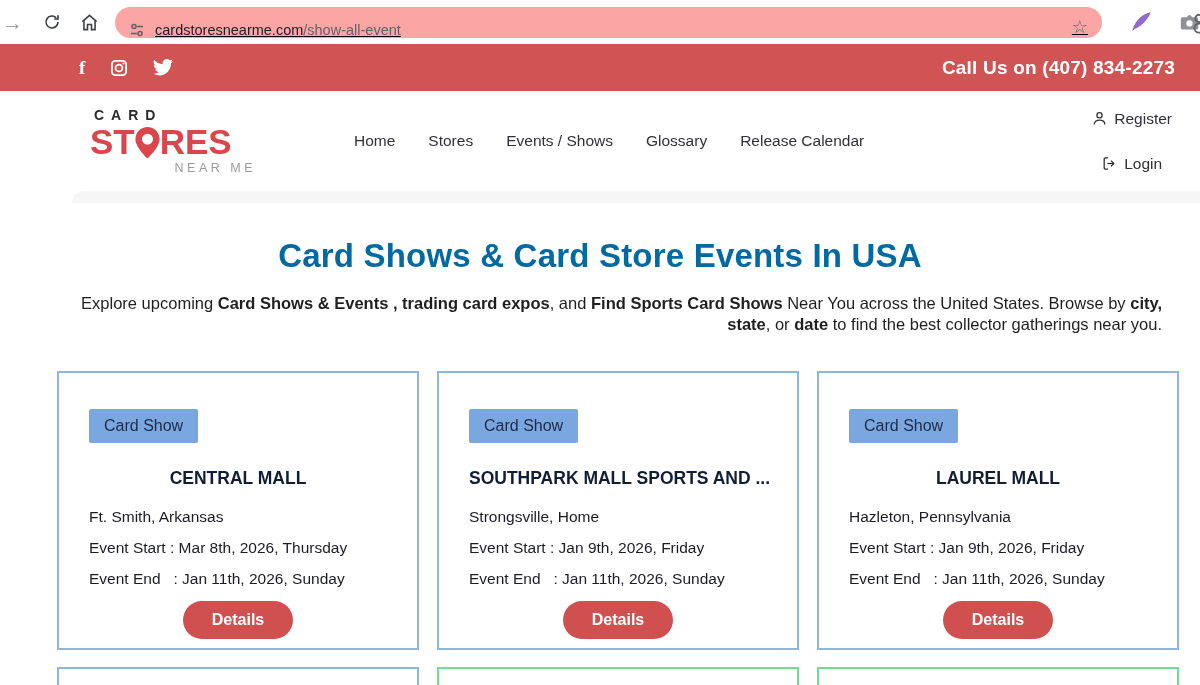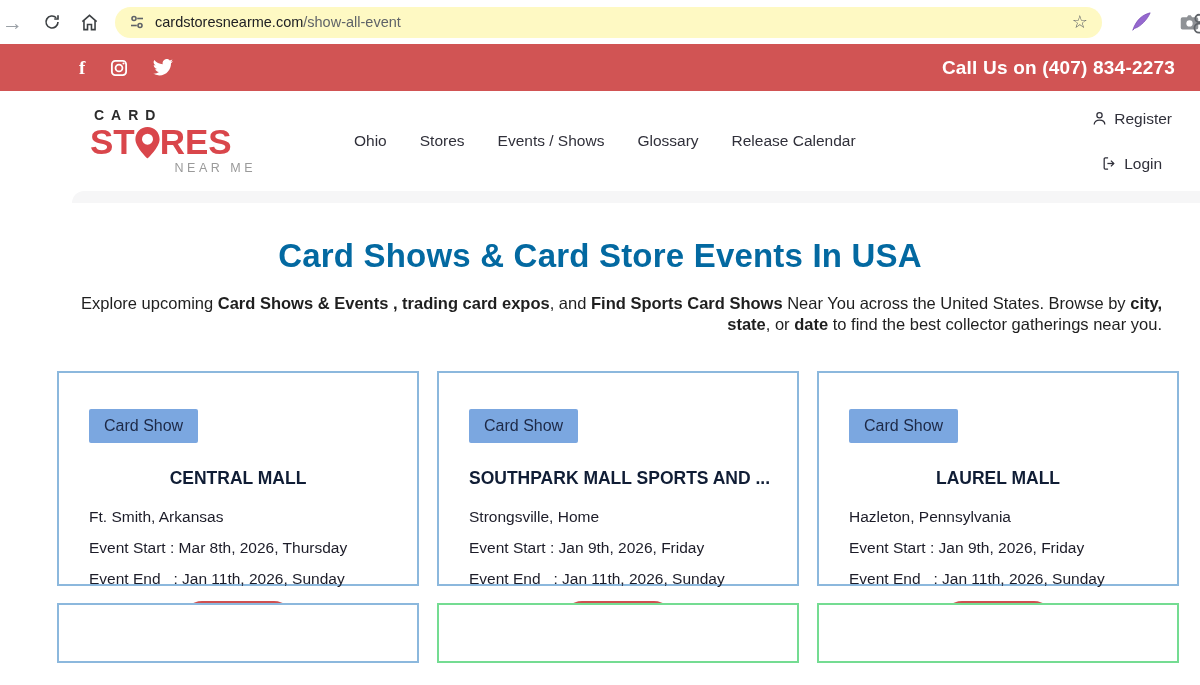--- a/index.html
+++ b/index.html
@@ -8,22 +8,22 @@
     font-family:"Liberation Sans", sans-serif;
     background:#fff; overflow:hidden; position:relative;
   }
   
   .chrome { height:44px; background:#ffffff; display:flex; align-items:center; position:relative; }
   .nav-glyph { color:#3c4043; display:flex; align-items:center; }
   .fwd-arrow { color:#9aa0a6; font-size:21px; margin-left:2px; line-height:1; }
   .reload { margin-left:20px; }
   .home-btn { margin-left:19px; }
   .addr-bar {
-    margin-left:16px; width:992px; height:31px; background:#fef9c3;
-    border-radius:16px; display:flex; align-items:center; padding:0 14px;
+    margin-left:16px; width:992px; height:31px; background:#fca5a5;
+    border-radius:16px; display:flex; align-items:flex-end; padding:0 14px;text-decoration:underline;
   }
   .addr-url { font-size:14.5px; color:#202124; margin-left:10px; white-space:nowrap; }
   .addr-url .path { color:#5f6368; }
   .star { margin-left:auto; font-size:18px; color:#5f6368; }
   .ext-quill { margin-left:28px; }
   .ext-camera { margin-left:27px; }
   .ext-cut { position:absolute; left:1188px; top:12px; }
   
   .topbar { height:47px; display:flex; align-items:center; color:#fff; }
   .social { display:flex; align-items:center; gap:25px; margin-left:79px; }
@@ -41,21 +41,21 @@
   .main-nav a { text-decoration:none; color:#30303a; font-size:15.5px; cursor:pointer; }
   .auth { margin-left:auto; margin-right:28px; display:flex; gap:27px; align-items:center;flex-direction:column; }
   .auth-link { display:flex; align-items:center; gap:6px; font-size:15.5px; color:#30303a; cursor:pointer; }
   
   .content-band { position:absolute; top:191px; left:72px; right:0; height:12px;
     background:#f6f6f7; border-top-left-radius:16px; }
   .page-title { margin-top:46px; text-align:center; font-size:33px; font-weight:600; color:#0369a1; letter-spacing:.2px; }
   .intro { margin:18px auto 0; width:1124px; text-align:right; font-size:16.5px; line-height:21px; color:#1f1f1f; }
   .intro .b { font-weight:700; }
   .cards-row { display:flex; gap:18px; padding-left:57px; margin-top:36px; }
-  .event-card { width:362px; height:215px; background:#fff; border:2px solid #8cb8dd; padding:36px 30px 0; }
+  .event-card { width:362px; height:279px; background:#fff; border:2px solid #8cb8dd; padding:36px 30px 0; }
   .badge { display:inline-block; background:#7ba7e0; color:#1d2946; font-size:16px; padding:8px 15px; border-radius:2px; }
   .card-title { margin-top:25px; text-align:center; font-size:17.5px; font-weight:700; color:#101d35; white-space:nowrap; }
   .card-info { margin-top:19px; font-size:15.5px; color:#1c1c28; }
   .card-info div { margin-bottom:13px; }
   .btn-wrap { text-align:center; margin-top:9px; }
   .details-btn { background:#d05050; color:#fff; border:none; font-family:inherit;
     font-size:16px; font-weight:700; padding:10px 29px; border-radius:22px; cursor:pointer; }
   .cards-row2 { display:flex; gap:18px; padding-left:57px; margin-top:17px; }
   .stub-card { width:362px; height:60px; background:#fff; border:2px solid #8cb8dd; }
   svg { display:block; }
@@ -135,21 +135,21 @@
         <span class="logo-pin">
           <svg width="27" height="33" viewBox="0 0 24 30">
             <path fill-rule="evenodd" fill="#d9464b" d="M12 1 C5.9 1 1 5.9 1 12 c0 7.5 11 17.5 11 17.5 S23 19.5 23 12 C23 5.9 18.1 1 12 1 Z M12 17 a5 5 0 1 1 0-10 a5 5 0 0 1 0 10 Z"></path>
           </svg>
         </span>
         <span>RES</span>
     </div>
     <div class="logo-near">NEAR ME</div>
   </div>
   <nav class="main-nav">
-    <a>Ohio</a>
+    <a>Home</a>
     <a>Stores</a>
     <a>Events / Shows</a>
     <a>Glossary</a>
     <a>Release Calendar</a>
   </nav>
   <div class="auth">
     <span class="auth-link">
       <svg width="17" height="17" viewBox="0 0 24 24" fill="none" stroke="#30303a" stroke-width="1.8">
         <circle cx="12" cy="7.5" r="3.7"></circle>
           <path d="M4.5 20.5 c0-4.2 3.3-6.3 7.5-6.3 s7.5 2.1 7.5 6.3"></path>

